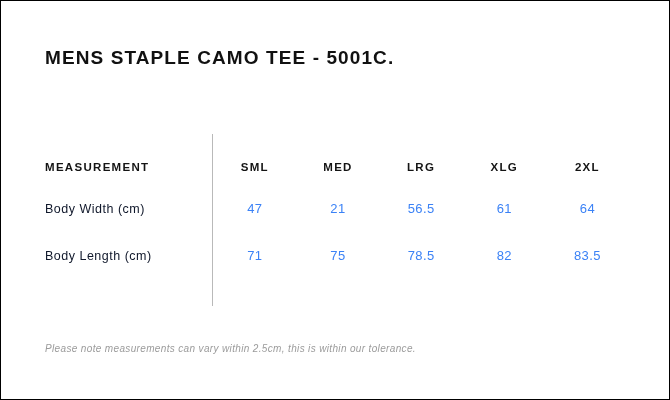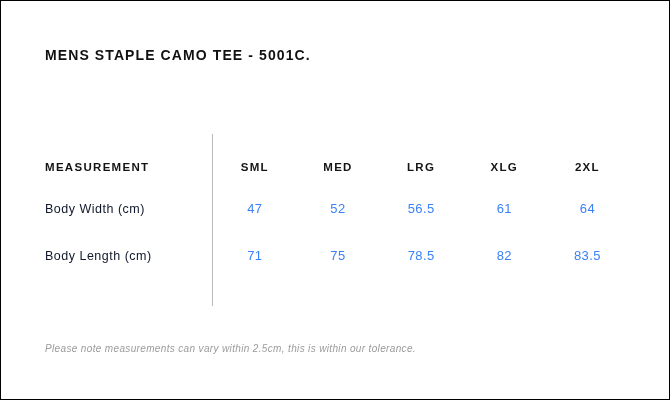--- a/index.html
+++ b/index.html
@@ -23,21 +23,21 @@
     position: absolute;
     left: 0;
     top: 0;
     width: 668px;
     height: 398px;
   }
   .title {
     position: absolute;
     left: 44px;
     top: 46px;
-    font-size: 14px;
+    font-size: 19px;
     font-weight: bold;
     letter-spacing: 1.1px;
     color: #111111;
     white-space: nowrap;
   }
   .vrule {
     position: absolute;
     left: 211px;
     top: 133px;
     width: 1px;
@@ -126,21 +126,21 @@
           <th class="head-size">MED</th>
           <th class="head-size">LRG</th>
           <th class="head-size">XLG</th>
           <th class="head-size">2XL</th>
         </tr>
       </thead>
       <tbody>
         <tr>
           <td class="row-label">Body Width (cm)</td>
           <td class="row-value">47</td>
-          <td class="row-value">52</td>
+          <td class="row-value">21</td>
           <td class="row-value">56.5</td>
           <td class="row-value">61</td>
           <td class="row-value">64</td>
         </tr>
         <tr>
           <td class="row-label">Body Length (cm)</td>
           <td class="row-value">71</td>
           <td class="row-value">75</td>
           <td class="row-value">78.5</td>
           <td class="row-value">82</td>

